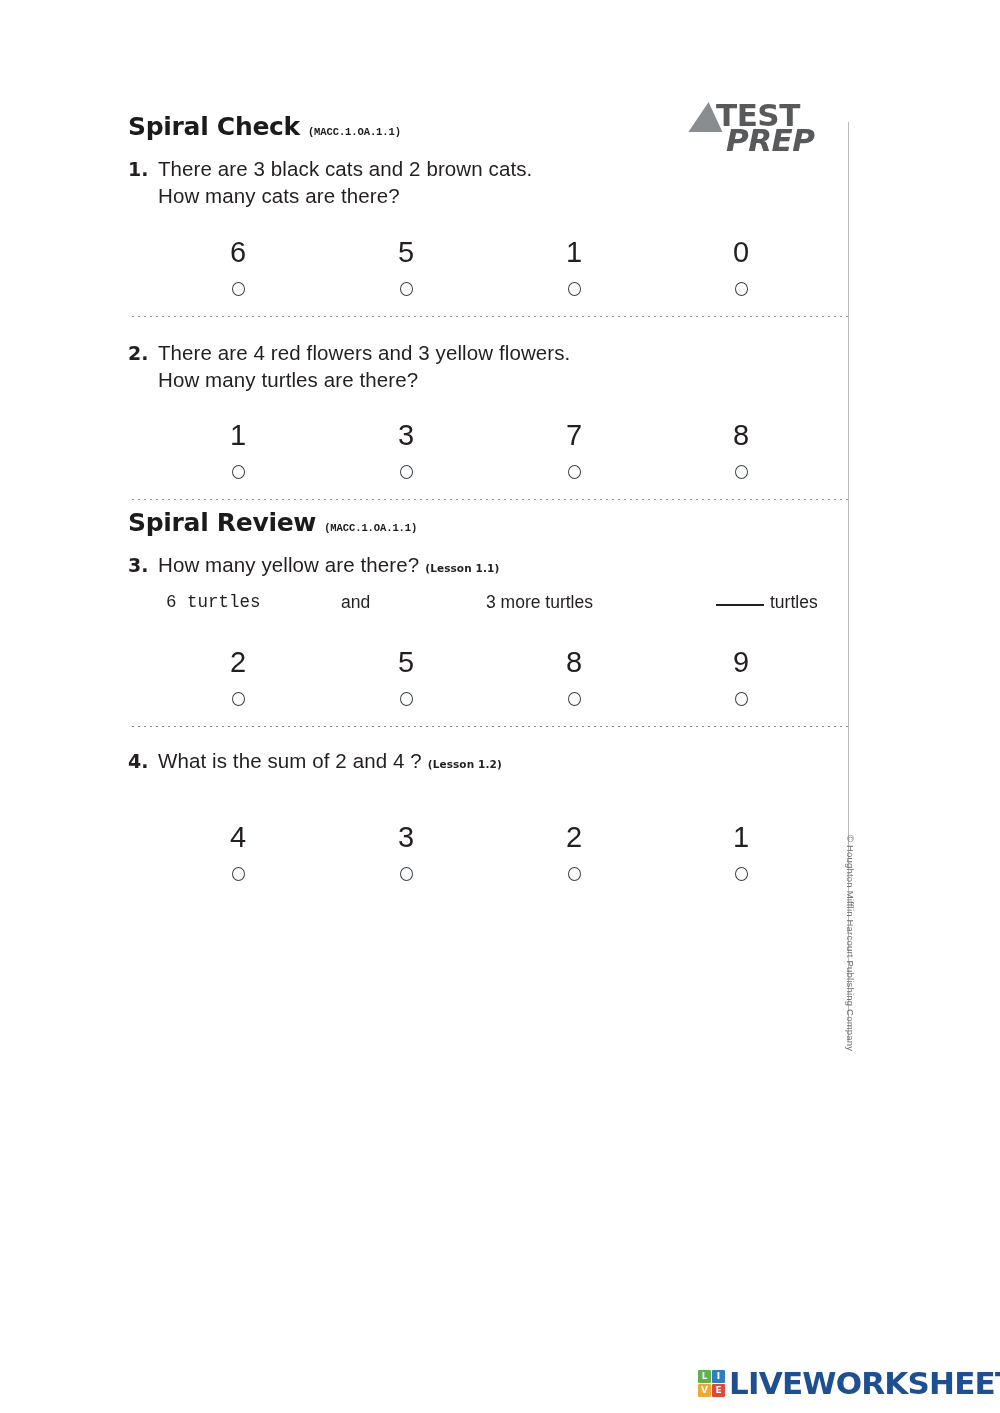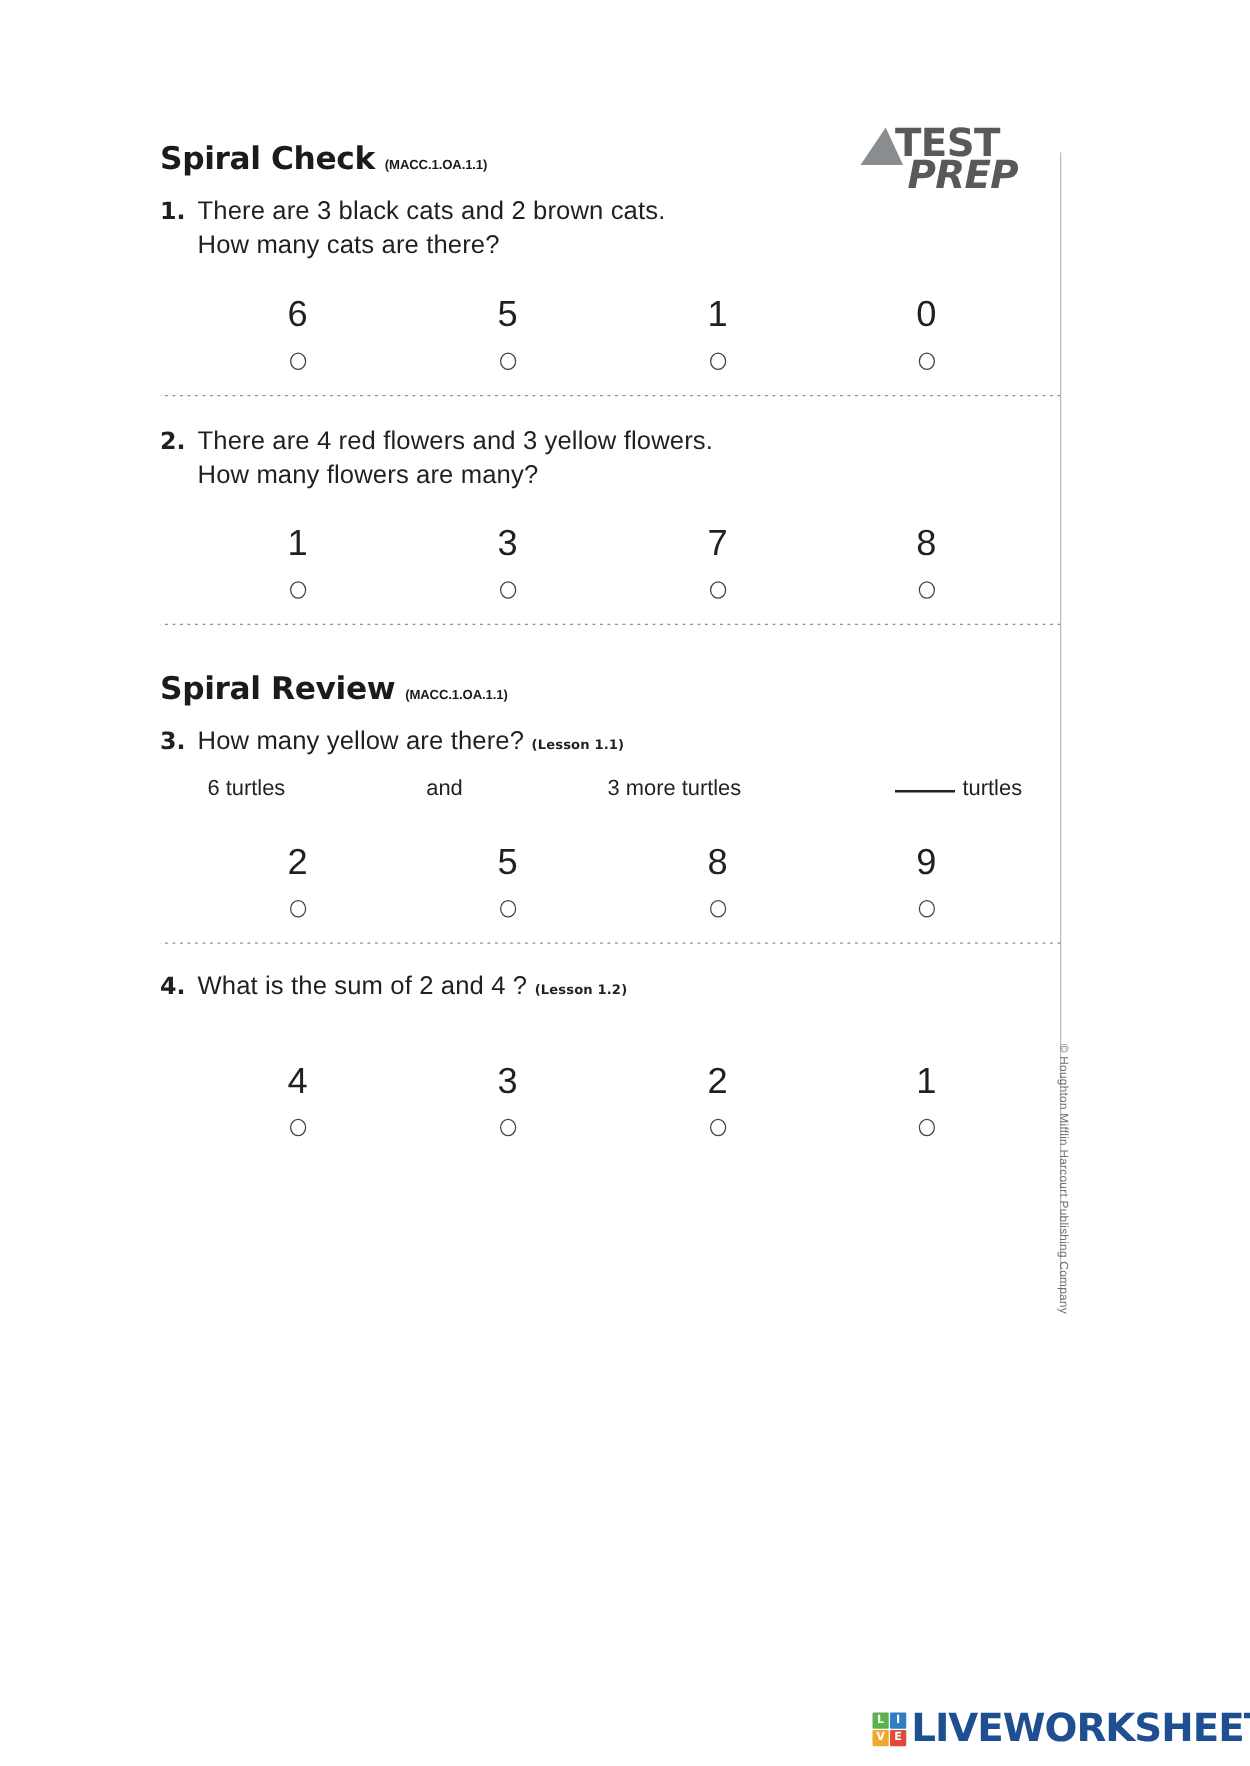--- a/index.html
+++ b/index.html
@@ -96,21 +96,21 @@
     margin: 0 0 2px 0;
   }
   .section-title {
     font-family: "DejaVu Sans", sans-serif;
     font-weight: 800;
     font-size: 25px;
     letter-spacing: -0.3px;
     color: #1b1b1b;
   }
   .section-standard {
-    font-family: Liberation Sans, sans-serif;
+    font-family: Liberation Mono, monospace;
     font-weight: 700;
     font-size: 10.5px;
     color: #1b1b1b;
     margin-left: 8px;
     letter-spacing: -0.1px;
   }
 
   
   .question {
     position: relative;
@@ -154,21 +154,21 @@
     margin-left: 38px;
     font-size: 17.5px;
     color: #231f20;
     font-family: "Liberation Sans", sans-serif;
   }
   .turtle-cell {
     position: absolute;
     top: 0;
     white-space: nowrap;
   }
-  .t-c1 { left: 0px; }
+  .t-c1 { left: 0px; font-family: Liberation Mono, monospace; }
   .t-c2 { left: 175px; }
   .t-c3 { left: 320px; }
   .t-c4 { left: 550px; }
   .blank-line {
     display: inline-block;
     width: 48px;
     border-bottom: 2px solid #231f20;
     margin-right: 6px;
     vertical-align: 2px;
   }
@@ -315,21 +315,21 @@
       </div>
     </div>
 
     <div class="divider"></div>
 
     <div class="question" style="margin-top:22px;">
       <div class="q-head">
         <span class="q-num">2.</span>
         <span class="q-text-wrap">
           <div class="q-text">There are 4 red flowers and 3 yellow flowers.</div>
-          <div class="q-text">How many flowers are many?</div>
+          <div class="q-text">How many turtles are there?</div>
         </span>
       </div>
       <div class="options" style="margin-top:28px;">
         <div class="option opt-1">
           <div class="opt-value">1</div>
           <div class="opt-bubble"></div>
         </div>
         <div class="option opt-2">
           <div class="opt-value">3</div>
           <div class="opt-bubble"></div>
@@ -340,21 +340,21 @@
         </div>
         <div class="option opt-4">
           <div class="opt-value">8</div>
           <div class="opt-bubble"></div>
         </div>
       </div>
     </div>
 
     <div class="divider"></div>
 
-    <div class="section-head" style="margin-top:36px;">
+    <div class="section-head" style="margin-top:8px;">
       <span class="section-title">Spiral Review</span>
       <span class="section-standard">(MACC.1.OA.1.1)</span>
     </div>
 
     <div class="question" style="margin-top:14px;">
       <div class="q-head">
         <span class="q-num">3.</span>
         <span class="q-text-wrap">
           <div class="q-text">
             <span>How many yellow are there?</span><span class="q-lesson">(Lesson 1.1)</span>

